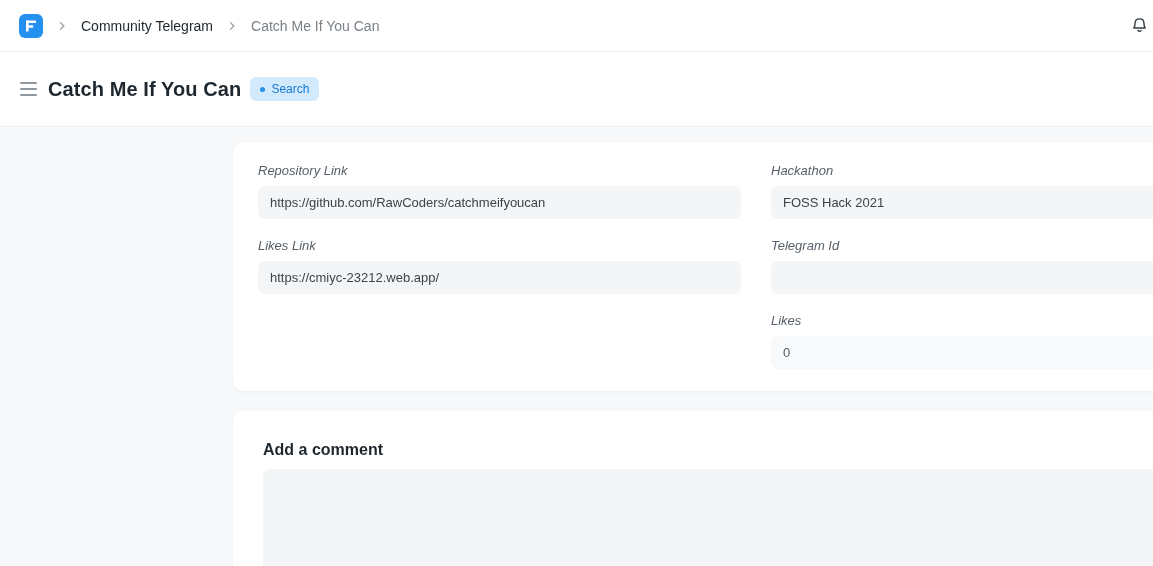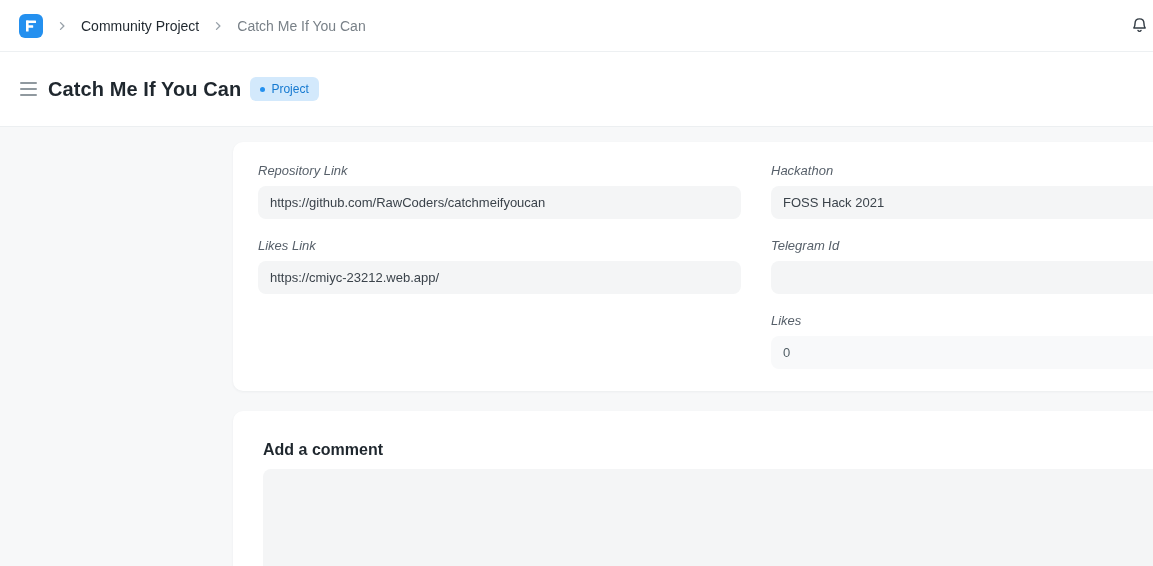--- a/index.html
+++ b/index.html
@@ -216,21 +216,21 @@
         <rect x="3" y="2.5" width="2.6" height="11" rx="0.5" fill="#ffffff"></rect>
         <rect x="3" y="7.2" width="7.2" height="2.6" rx="0.5" fill="#ffffff"></rect>
       </svg>
     </div>
 
     <span class="crumb-sep">
       <svg width="12" height="12" viewBox="0 0 16 16" fill="none" stroke="#98a1a9" stroke-width="1.8" stroke-linecap="round" stroke-linejoin="round">
           <path d="M6 3.5 L10.5 8 L6 12.5"></path>
         </svg>
     </span>
-    <a class="crumb">Community Project</a>
+    <a class="crumb">Community Telegram</a>
 
     <span class="crumb-sep">
       <svg width="12" height="12" viewBox="0 0 16 16" fill="none" stroke="#98a1a9" stroke-width="1.8" stroke-linecap="round" stroke-linejoin="round">
           <path d="M6 3.5 L10.5 8 L6 12.5"></path>
         </svg>
     </span>
     <span class="crumb muted">Catch Me If You Can</span>
 
     <div class="navbar-right">
       <div class="bell-btn">
@@ -244,21 +244,21 @@
 
   <div class="page-head">
     <div class="hamburger">
       <span></span>
       <span></span>
       <span></span>
     </div>
     <h1 class="page-title">Catch Me If You Can</h1>
     <span class="status-badge">
       <span class="dot"></span>
-      <span>Project</span>
+      <span>Search</span>
     </span>
 
     <div class="head-actions">
       <button class="icon-btn">
         <svg width="14" height="14" viewBox="0 0 16 16" fill="none" stroke="#333c44" stroke-width="1.7" stroke-linecap="round" stroke-linejoin="round">
             <path d="M10 3.5 L5.5 8 L10 12.5"></path>
           </svg>
       </button>
       <button class="icon-btn">
         <svg width="14" height="14" viewBox="0 0 16 16" fill="none" stroke="#333c44" stroke-width="1.7" stroke-linecap="round" stroke-linejoin="round">

